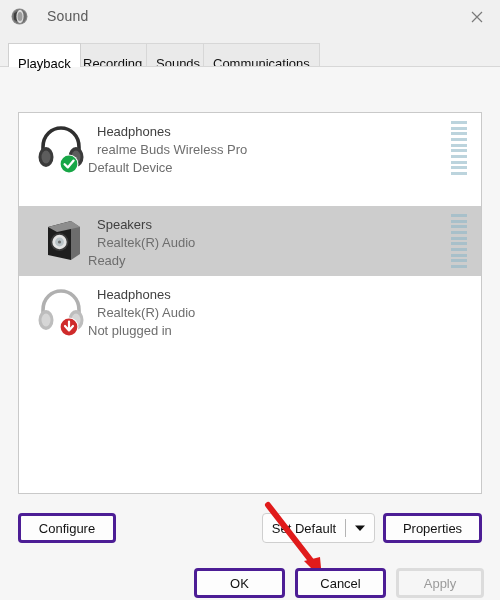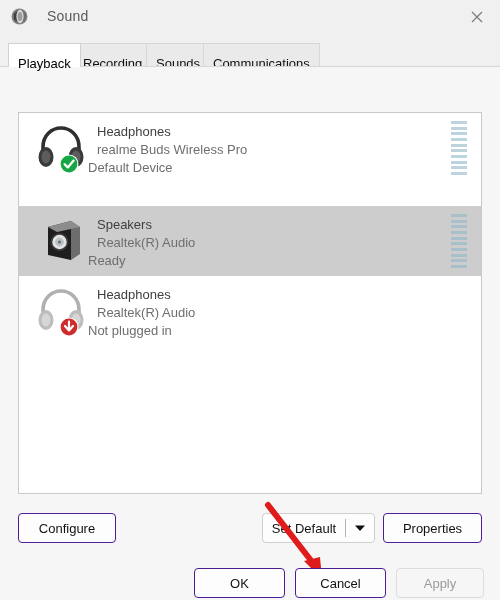--- a/index.html
+++ b/index.html
@@ -159,21 +159,21 @@
     height: 3px;
     background: #bcd4dd;
   }
   .device-row.selected .meter .seg { background: #a8c0ca; }
 
   
   .btn {
     position: absolute;
     height: 30px;
     background: #fdfdfd;
-    border: 1px solid #4c1d95;
+    border: 3px solid #4c1d95;
     border-radius: 4px;
     font-size: 13px;
     color: #121212;
     font-family: "Liberation Sans", sans-serif;
     cursor: default;
     padding: 0;
     box-sizing: border-box;
     display: flex;
     align-items: center;
     justify-content: center;

